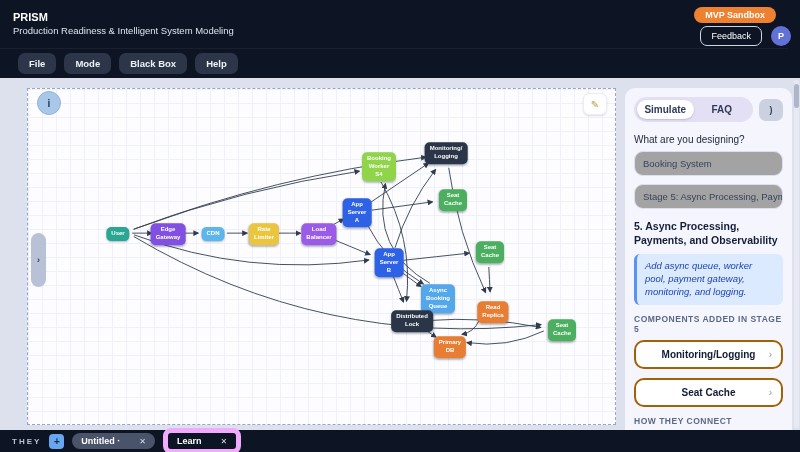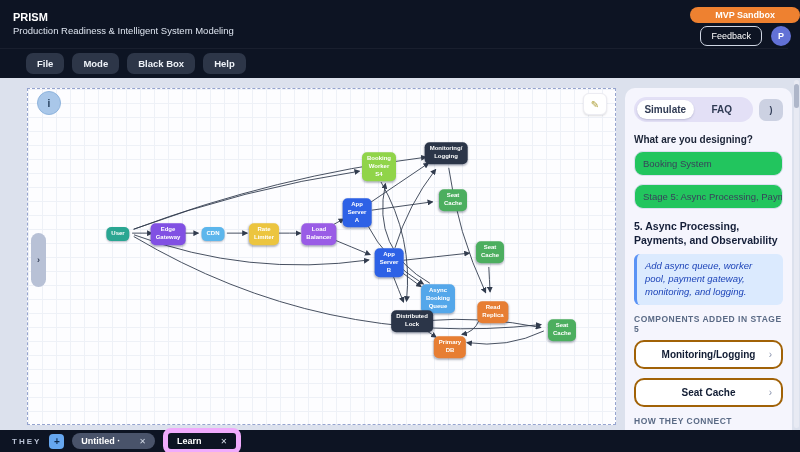--- a/index.html
+++ b/index.html
@@ -7,31 +7,31 @@
   body {
     position: relative;
     background: #0d1423;
     font-family: "Liberation Sans", sans-serif;
     overflow: hidden;
   }
   
   .header { position:absolute; top:0; left:0; right:0; height:48px; background:#0d1423; }
   .brand-name { position:absolute; left:13px; top:11px; font-size:11px; font-weight:bold; color:#ffffff; }
   .brand-tag  { position:absolute; left:13px; top:25px; font-size:9.5px; color:#dde4ef; }
-  .badge { position:absolute; right:0; top:7px; background:#ee8130; color:#fff;
-           font-size:9px; font-weight:bold; padding:3px 25px; border-radius:10px; }
+  .badge { position:absolute; right:24px; top:7px; background:#ee8130; color:#fff;
+           font-size:9px; font-weight:bold; padding:3px 11px; border-radius:10px; }
   .feedback-btn { position:absolute; right:38px; top:26px; background:transparent; color:#fff;
            border:1px solid #cfd6e3; border-radius:7px; font-size:9px; font-weight:normal;
            padding:4px 10px; font-family:inherit; }
   .avatar { position:absolute; right:9px; top:26px; width:20px; height:20px; border-radius:50%;
            background:#6271d6; color:#fff; font-size:9px; font-weight:bold;
            display:flex; align-items:center; justify-content:center; }
   
   .menubar { position:absolute; top:48px; left:0; right:12px; height:30px; background:#0d1423;
-           display:flex; align-items:center; gap:8px; padding-left:26px;
+           display:flex; align-items:center; gap:8px; padding-left:18px;
            border-top:1px solid rgba(255,255,255,0.05); }
   .menu-btn { background:#2d3648; color:#eef2f8; border:none; border-radius:7px;
            font-size:9.5px; font-weight:bold; padding:5px 11px; font-family:inherit; }
   
   .workspace { position:absolute; top:78px; left:0; right:0; bottom:22px; background:#dce1ed; }
   .canvas { position:absolute; left:27px; top:10px; width:589px; height:337px;
            background:#fdfdff; border:1.6px dashed #96a4cf;
            background-image: linear-gradient(#eef1f7 1px, transparent 1px),
                              linear-gradient(90deg, #eef1f7 1px, transparent 1px);
            background-size:14px 14px; }
@@ -51,22 +51,22 @@
   
   .sidebar { position:absolute; left:625px; top:10px; width:167px; height:385px;
            background:#f5f5fd; border-radius:10px; overflow:hidden; }
   .tabs-row { display:flex; align-items:center; gap:6px; margin:9px 9px 0; }
   .tabs { flex:1; display:flex; background:#e3e0f6; border-radius:14px; padding:3px; }
   .tab { flex:1; text-align:center; font-size:10px; font-weight:bold; color:#2f3a53;
            padding:4px 0; border-radius:12px; cursor:default; }
   .tab.active { background:#ffffff; box-shadow:0 1px 2px rgba(30,40,80,0.2); }
   .collapse-btn { width:24px; height:22px; background:#ccd1e2; border:none; border-radius:7px;
            color:#35405a; font-size:9px; font-weight:bold; font-family:inherit; }
-  .q-label { margin:12px 9px 6px; font-size:10px; font-weight:bold; color:#1b2437; }
-  .input { margin:0 9px 8px; background:#22c55e; border:1px solid #dcdff0; border-radius:9px;
+  .q-label { margin:12px 9px 6px; font-size:10px; font-weight:normal; color:#1b2437; }
+  .input { margin:0 9px 8px; background:#a3a3a3; border:1px solid #dcdff0; border-radius:9px;
            padding:6px 8px; font-size:9.5px; color:#38425a; white-space:nowrap; overflow:hidden; }
   .stage-heading { margin:11px 9px 7px; font-size:10.5px; font-weight:bold; color:#141e38; line-height:1.3; }
   .note { margin:0 9px 9px; background:#dbeafe; border-left:3px solid #5b93f5; border-radius:6px;
            padding:6px 8px; font-size:9.5px; font-style:italic; color:#1d44b8; line-height:1.35; }
   .section-h { margin:9px 9px 6px; font-size:8.5px; font-weight:bold; color:#5a6a85; letter-spacing:0.5px; }
   .component-btn { margin:0 9px 9px; background:#fff; border:2px solid #a16207; border-radius:10px;
            padding:7px 10px; position:relative; text-align:center; font-size:10px;
            font-weight:bold; color:#111c33; }
   .component-btn .chev { position:absolute; right:9px; top:7px; color:#8a93ad; font-weight:normal; }
   

